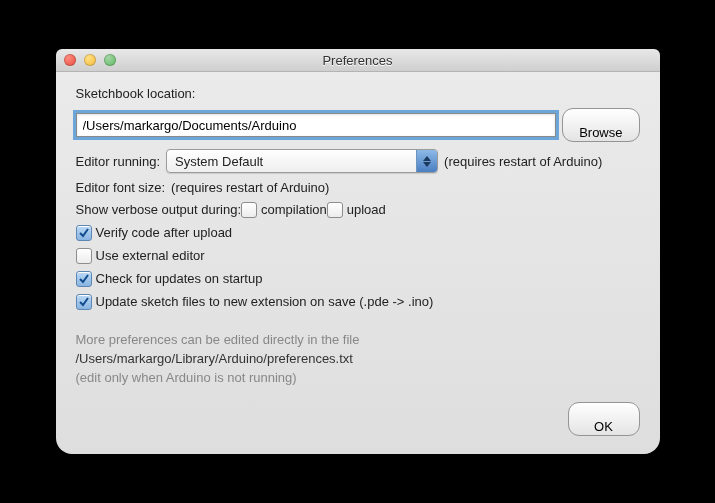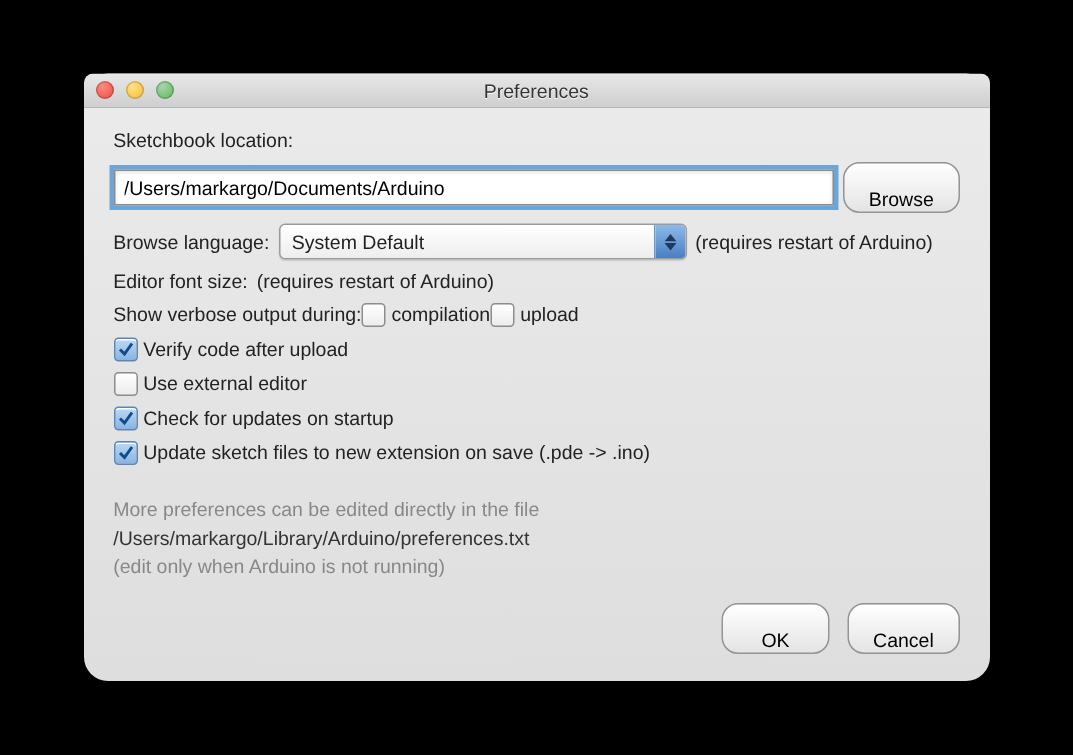--- a/index.html
+++ b/index.html
@@ -49,21 +49,21 @@
 
   <div class="body">
 
     <div class="lbl">Sketchbook location:</div>
     <div class="row">
       <input class="txt focus" value="/Users/markargo/Documents/Arduino" style="">
       <button class="btn">Browse</button>
     </div>
 
     <div class="row">
-      <span class="lbl">Browse language:</span>
+      <span class="lbl">Editor running:</span>
       <div class="sel">
         <span class="sv">System Default</span>
         <span class="cap">
           <svg width="8" height="5" viewBox="0 0 8 5">
               <path d="M0 5 L4 0 L8 5 Z" fill="#1c3a5e"></path>
             </svg>
           <svg width="8" height="5" viewBox="0 0 8 5">
               <path d="M0 0 L4 5 L8 0 Z" fill="#1c3a5e"></path>
             </svg>
         </span>
@@ -116,17 +116,16 @@
     </div>
 
     <div class="note">
       <div>More preferences can be edited directly in the file</div>
       <div class="path">/Users/markargo/Library/Arduino/preferences.txt</div>
       <div>(edit only when Arduino is not running)</div>
     </div>
 
     <div class="btns">
       <button class="btn">OK</button>
-      <button class="btn">Cancel</button>
     </div>
 
   </div>
 </div>
 
 </body></html>

